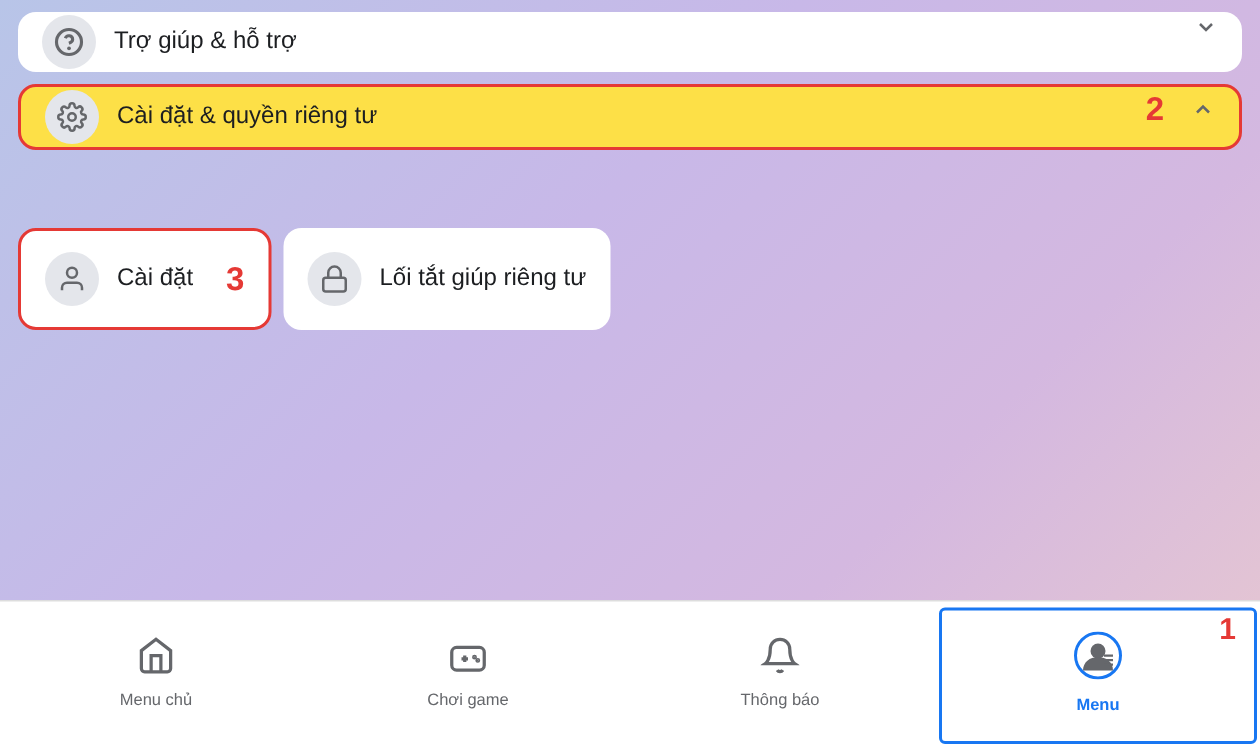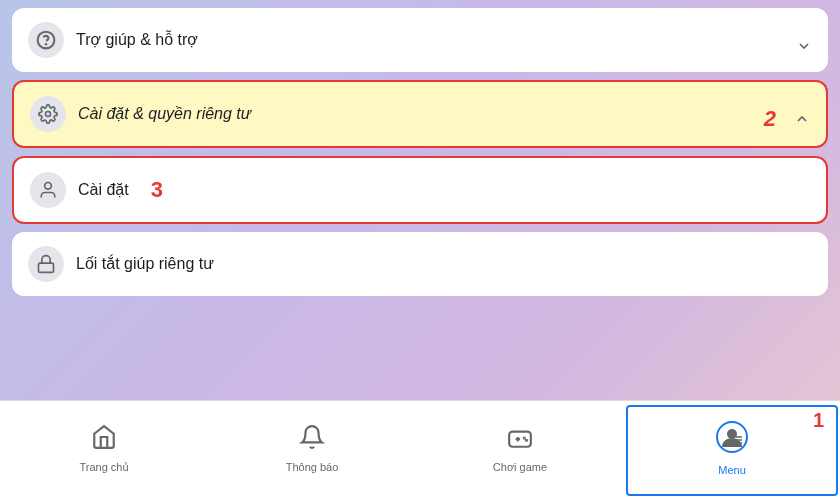--- a/index.html
+++ b/index.html
@@ -18,23 +18,23 @@
       display: flex;
       flex-direction: column;
       padding: 8px 12px;
       gap: 8px;
       overflow: hidden;
     }
 
     .menu-item {
       background: white;
       border-radius: 12px;
-      padding: 14px 16px;
-      display: flex;
-      align-items: flex-end;
+      padding: 2px 16px;
+      display: flex;
+      align-items: flex-start;
       justify-content: space-between;
       cursor: pointer;
     }
 
     .menu-item-left {
       display: flex;
       align-items: center;
       gap: 12px;
     }
 
@@ -61,35 +61,35 @@
       color: #65676b;
     }
 
     .help-item {
       
     }
 
     .settings-privacy-item {
       border: 2.5px solid #e53935;
       border-radius: 12px;
-      background: #fef9c3;
-      font-style: italic;
+      background: #fde047;
     }
 
     .settings-privacy-item .badge-2 {
       color: #e53935;
       font-size: 22px;
       font-weight: 700;
       margin-right: 10px;
     }
 
     .sub-items {
       display: flex;
-      flex-direction: column;
+      flex-direction: row;
       gap: 8px;
+      margin-top: 44px;
     }
 
     .sub-item {
       background: white;
       border-radius: 12px;
       padding: 14px 16px;
       display: flex;
       align-items: center;
       gap: 12px;
       cursor: pointer;
@@ -252,55 +252,55 @@
 
 <div class="bottom-nav">
 
   <div class="nav-item">
     <div class="nav-icon">
       <svg width="26" height="26" viewBox="0 0 24 24" fill="none" stroke="#65676b" stroke-width="2">
         <path d="M3 9l9-7 9 7v11a2 2 0 0 1-2 2H5a2 2 0 0 1-2-2z"></path>
         <polyline points="9 22 9 12 15 12 15 22"></polyline>
       </svg>
     </div>
-    <span class="nav-label">Trang chủ</span>
-  </div>
-
-
-
-  <div class="nav-item">
-    <div class="nav-icon">
-      <svg width="26" height="26" viewBox="0 0 24 24" fill="none" stroke="#65676b" stroke-width="2">
-        <path d="M18 8A6 6 0 0 0 6 8c0 7-3 9-3 9h18s-3-2-3-9"></path>
-        <path d="M13.73 21a2 2 0 0 1-3.46 0"></path>
-      </svg>
-    </div>
-    <span class="nav-label">Thông báo</span>
-  </div>
+    <span class="nav-label">Menu chủ</span>
+  </div>
+
+
 
   <div class="nav-item">
     <div class="nav-icon">
       <svg width="26" height="26" viewBox="0 0 24 24" fill="none" stroke="#65676b" stroke-width="2">
         <rect x="2" y="7" width="20" height="14" rx="3"></rect>
         <line x1="8" y1="14" x2="12" y2="14"></line>
         <line x1="10" y1="12" x2="10" y2="16"></line>
         <circle cx="16" cy="13" r="0.5" fill="#65676b" stroke="#65676b"></circle>
         <circle cx="18" cy="15" r="0.5" fill="#65676b" stroke="#65676b"></circle>
       </svg>
     </div>
     <span class="nav-label">Chơi game</span>
+  </div>
+
+  <div class="nav-item">
+    <div class="nav-icon">
+      <svg width="26" height="26" viewBox="0 0 24 24" fill="none" stroke="#65676b" stroke-width="2">
+        <path d="M18 8A6 6 0 0 0 6 8c0 7-3 9-3 9h18s-3-2-3-9"></path>
+        <path d="M13.73 21a2 2 0 0 1-3.46 0"></path>
+      </svg>
+    </div>
+    <span class="nav-label">Thông báo</span>
   </div>
 
   <div class="nav-item active" style="position:relative;">
     <span class="badge-1">1</span>
     <div class="nav-icon">
       <svg width="32" height="32" viewBox="0 0 32 32" fill="none">
         <circle cx="16" cy="16" r="15" stroke="#1877f2" stroke-width="2" fill="white"></circle>
         <circle cx="16" cy="13" r="5" fill="#65676b"></circle>
         <path d="M6 26c0-5.5 4.5-9 10-9s10 3.5 10 9" fill="#65676b"></path>
         <line x1="20" y1="16" x2="26" y2="16" stroke="#65676b" stroke-width="1.5"></line>
         <line x1="20" y1="19" x2="26" y2="19" stroke="#65676b" stroke-width="1.5"></line>
         <line x1="20" y1="22" x2="26" y2="22" stroke="#65676b" stroke-width="1.5"></line>
       </svg>
     </div>
-    <span class="nav-label" style="color:#1877f2;font-weight:400;">Menu</span>
+    <span class="nav-label" style="color:#1877f2;font-weight:700;">Menu</span>
   </div>
 </div>
 
 </body></html>

